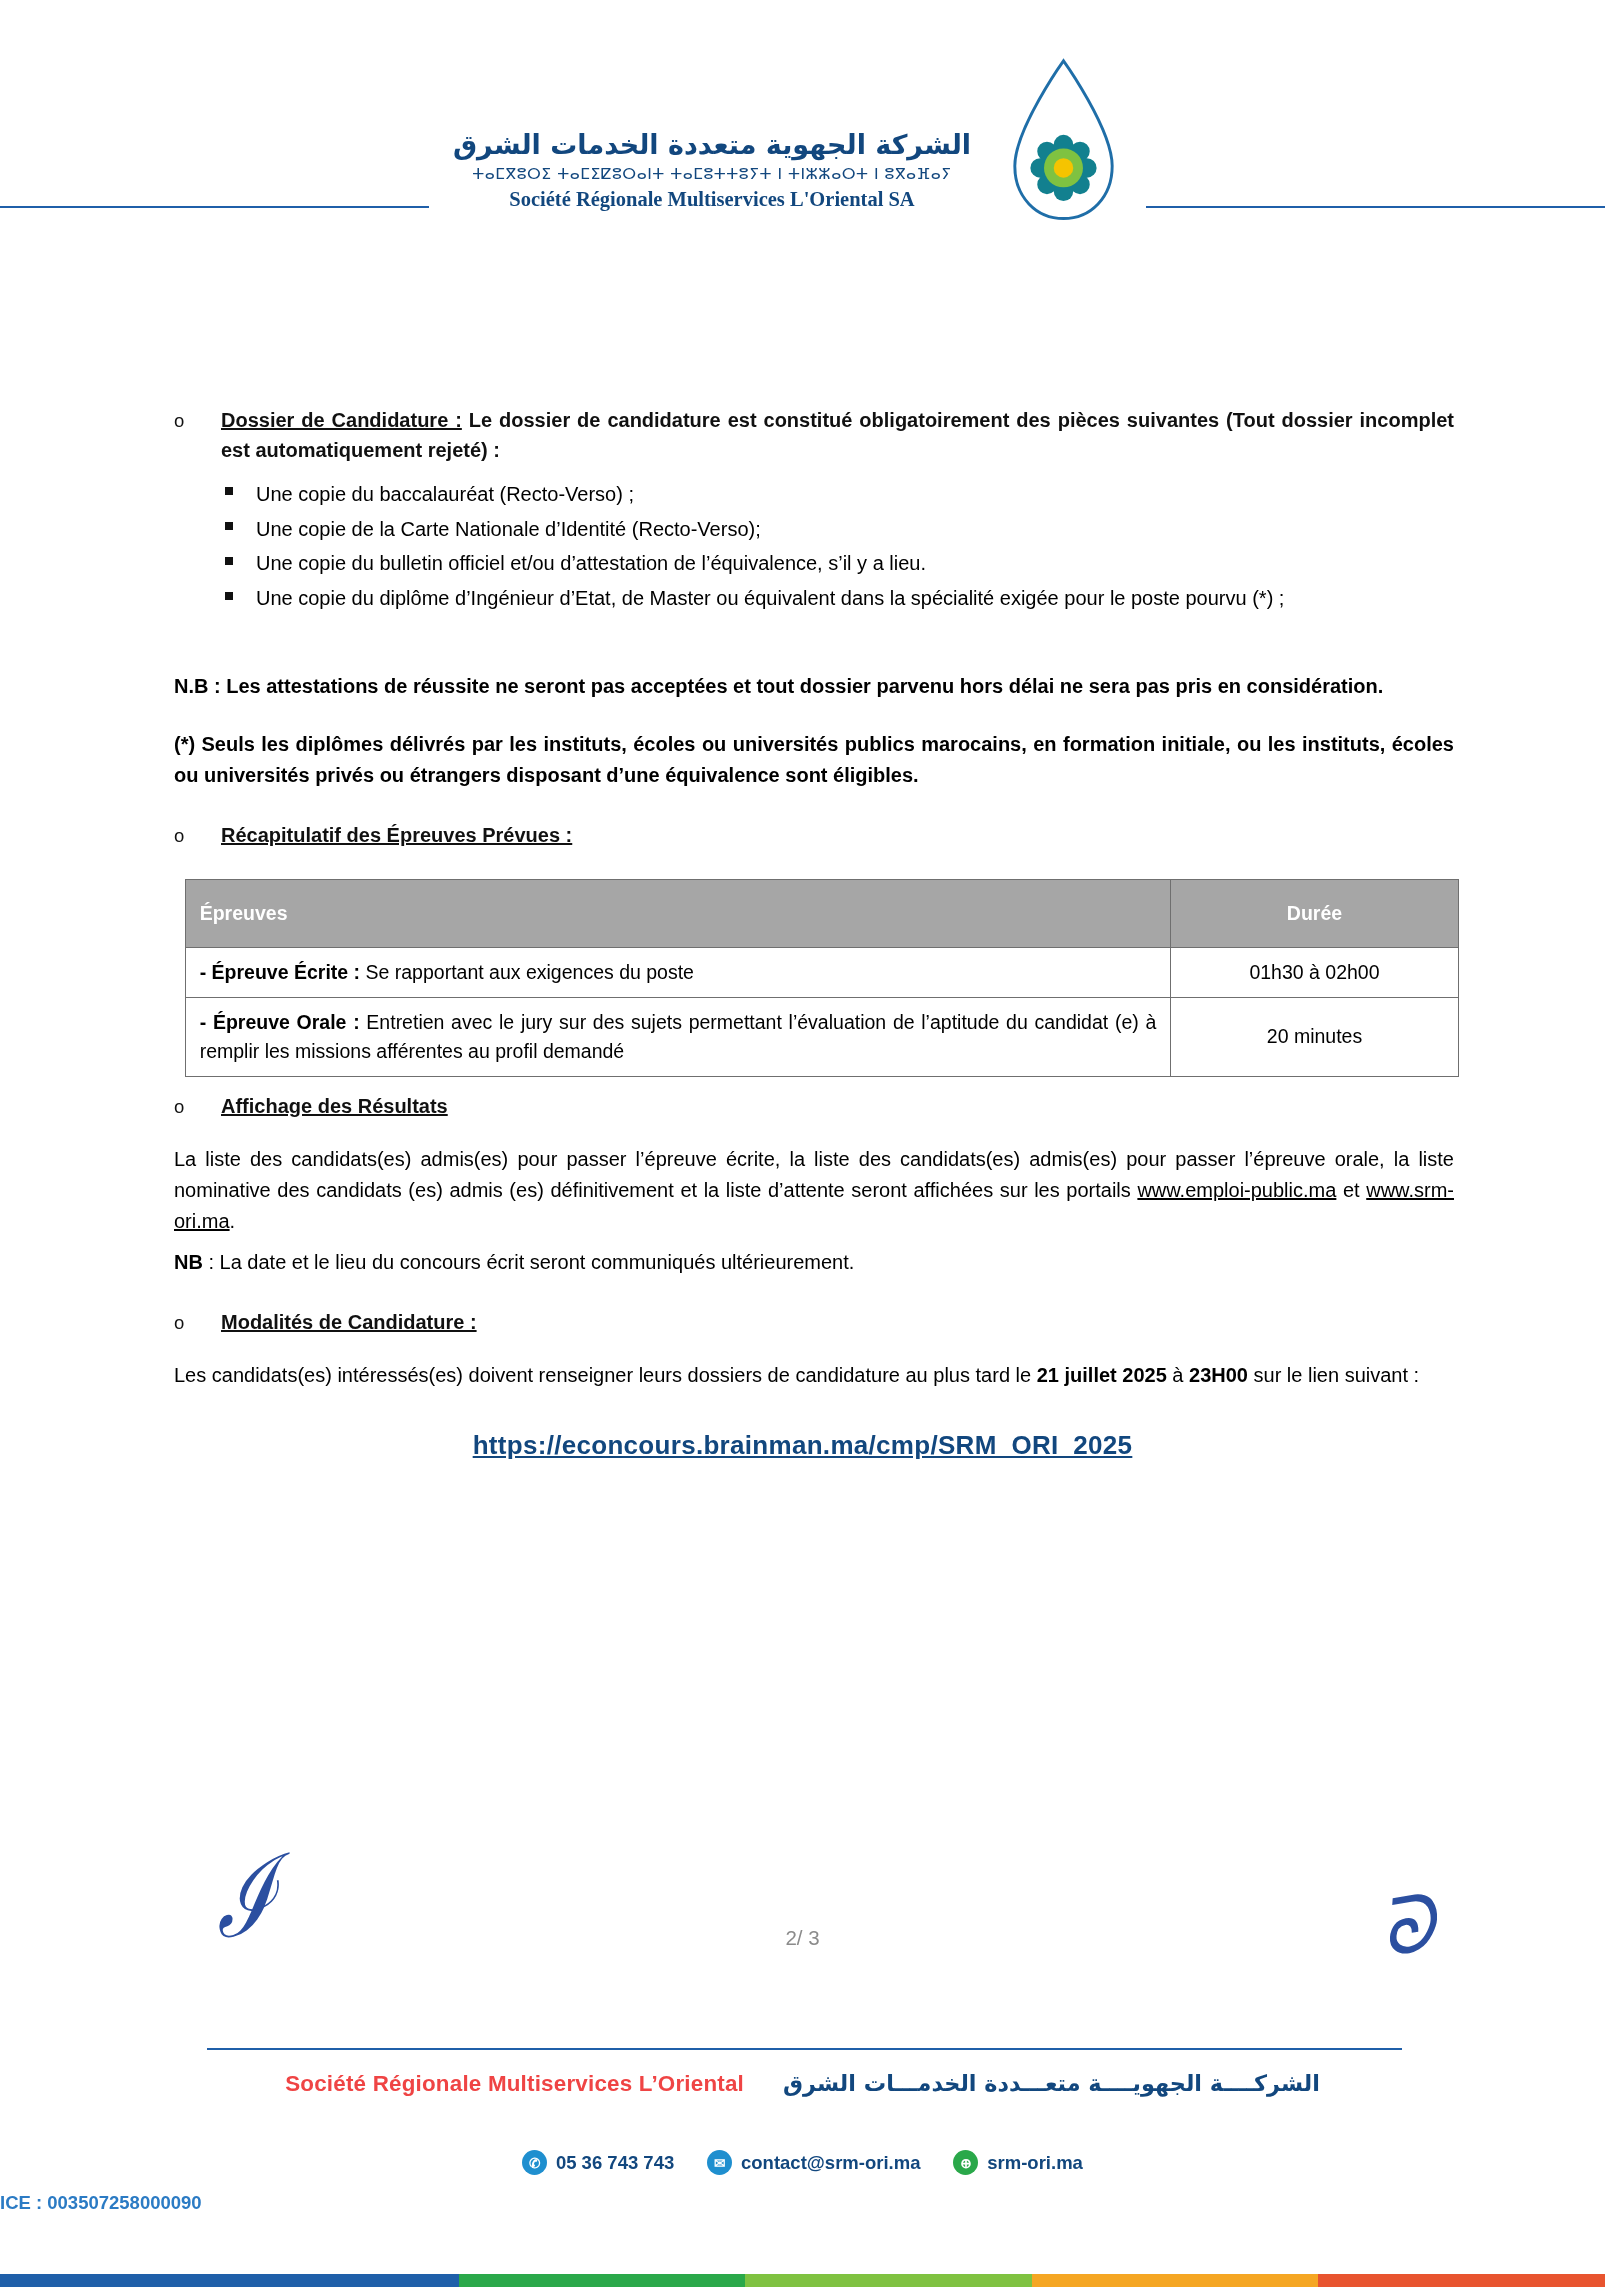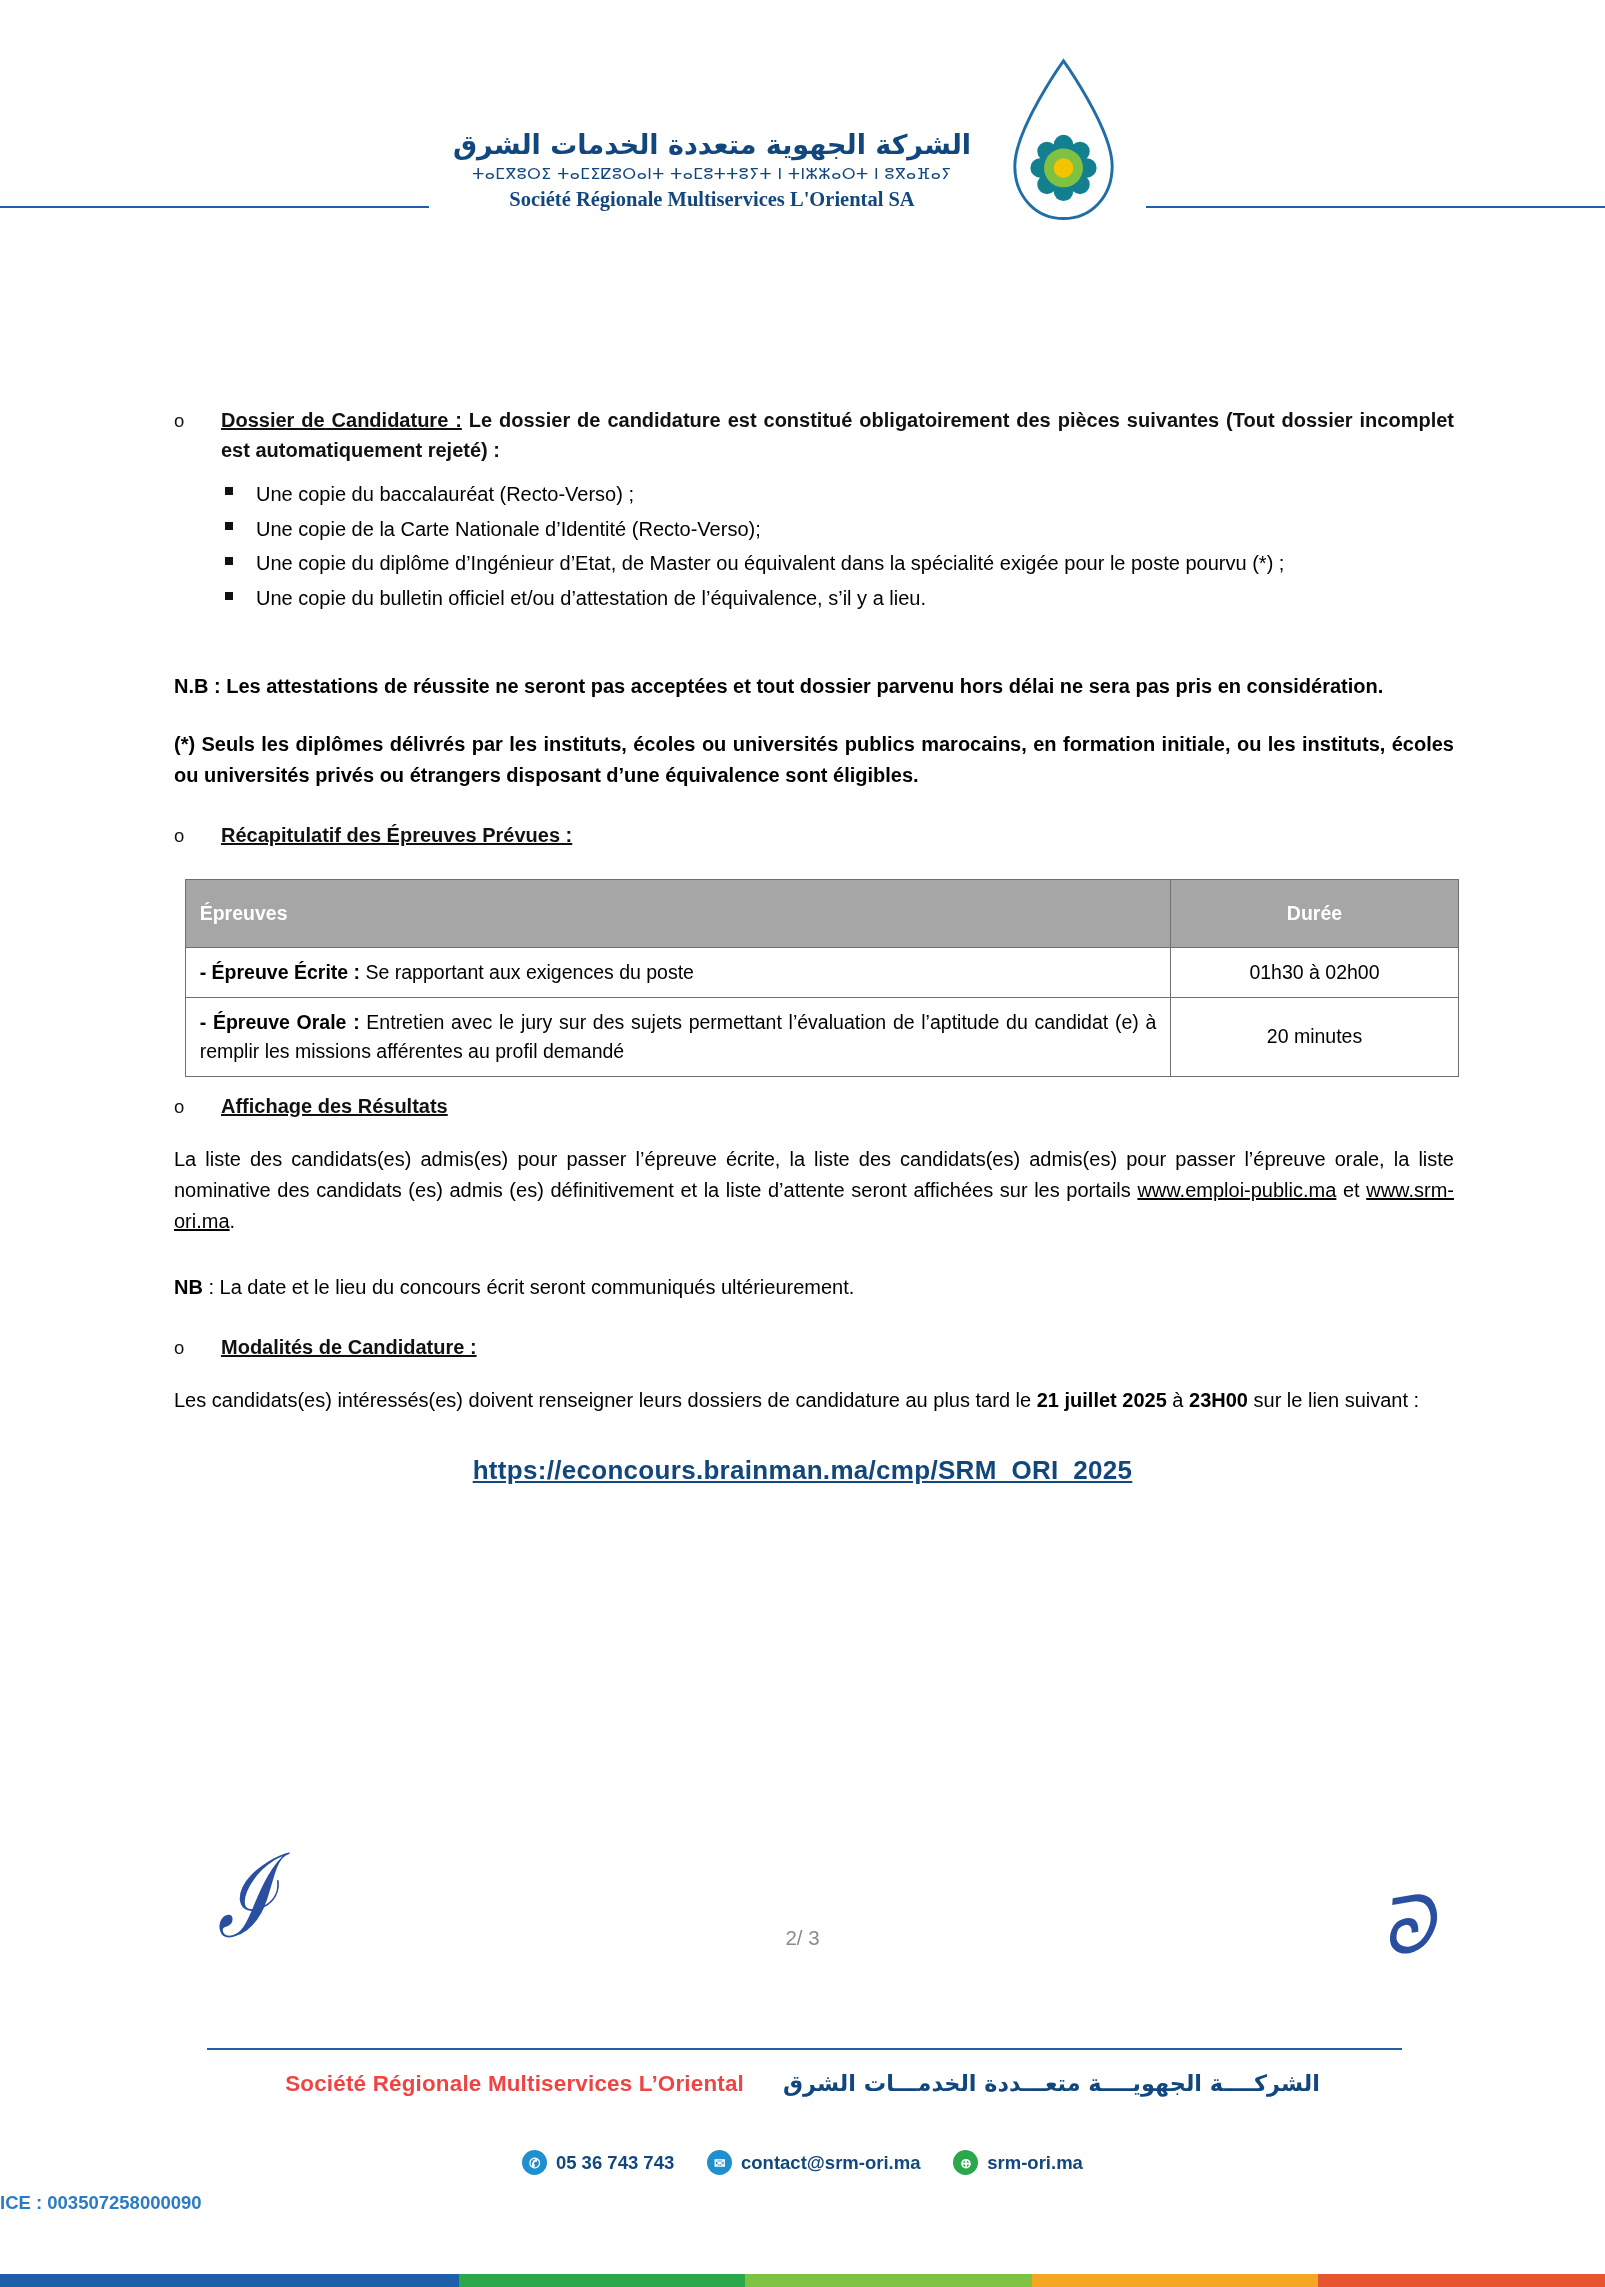--- a/index.html
+++ b/index.html
@@ -373,22 +373,22 @@
   <div class="content">
 
     <div class="lvl1 p">
       <span class="marker">o</span>
       <span class="b u">Dossier de Candidature :</span><span class="b"> Le dossier de candidature est constitué obligatoirement des pièces suivantes (Tout dossier incomplet est automatiquement rejeté) :</span>
     </div>
 
     <ul class="sq">
       <li><span class="sqm"></span><span>Une copie du baccalauréat (Recto-Verso) ;</span></li>
       <li><span class="sqm"></span><span>Une copie de la Carte Nationale d’Identité (Recto-Verso);</span></li>
+      <li><span class="sqm"></span><span>Une copie du bulletin officiel et/ou d’attestation de l’équivalence, s’il y a lieu.</span></li>
       <li><span class="sqm"></span><span>Une copie du diplôme d’Ingénieur d’Etat, de Master ou équivalent dans la spécialité exigée pour le poste pourvu (*) ;</span></li>
-      <li><span class="sqm"></span><span>Une copie du bulletin officiel et/ou d’attestation de l’équivalence, s’il y a lieu.</span></li>
     </ul>
 
     <div class="wide b" style="margin-top:57px;">N.B : Les attestations de réussite ne seront pas acceptées et tout dossier parvenu hors délai ne sera pas pris en considération.</div>
 
     <div class="wide b" style="margin-top:27px;">(*) Seuls les diplômes délivrés par les instituts, écoles ou universités publics marocains, en formation initiale, ou les instituts, écoles ou universités privés ou étrangers disposant d’une équivalence sont éligibles.</div>
 
     <div class="lvl1 p" style="margin-top:29px;">
       <span class="marker">o</span>
       <span class="b u">Récapitulatif des Épreuves Prévues :</span>
     </div>
@@ -420,21 +420,21 @@
 
     <div class="lvl1 p" style="margin-top:13.7px;">
       <span class="marker">o</span>
       <span class="b u">Affichage des Résultats</span>
     </div>
 
     <div class="wide" style="margin-top:23.4px;">
       <span>La liste des candidats(es) admis(es) pour passer l’épreuve écrite, la liste des candidats(es) admis(es) pour passer l’épreuve orale, la liste nominative des candidats (es) admis (es) définitivement et la liste d’attente seront affichées sur les portails </span><span class="u">www.emploi-public.ma</span><span> et </span><span class="u">www.srm-ori.ma</span><span>.</span>
     </div>
 
-    <div class="wide" style="margin-top:35px;">
+    <div class="wide" style="margin-top:10px;">
       <span class="b">NB</span><span> : La date et le lieu du concours écrit seront communiqués ultérieurement.</span>
     </div>
 
     <div class="lvl1 p" style="margin-top:29px;">
       <span class="marker">o</span>
       <span class="b u">Modalités de Candidature :</span>
     </div>
 
     <div class="wide" style="margin-top:23.4px;">
       <span>Les candidats(es) intéressés(es) doivent renseigner leurs dossiers de candidature au plus tard le </span><span class="b">21 juillet 2025</span><span> à </span><span class="b">23H00</span><span> sur le lien suivant :</span>

